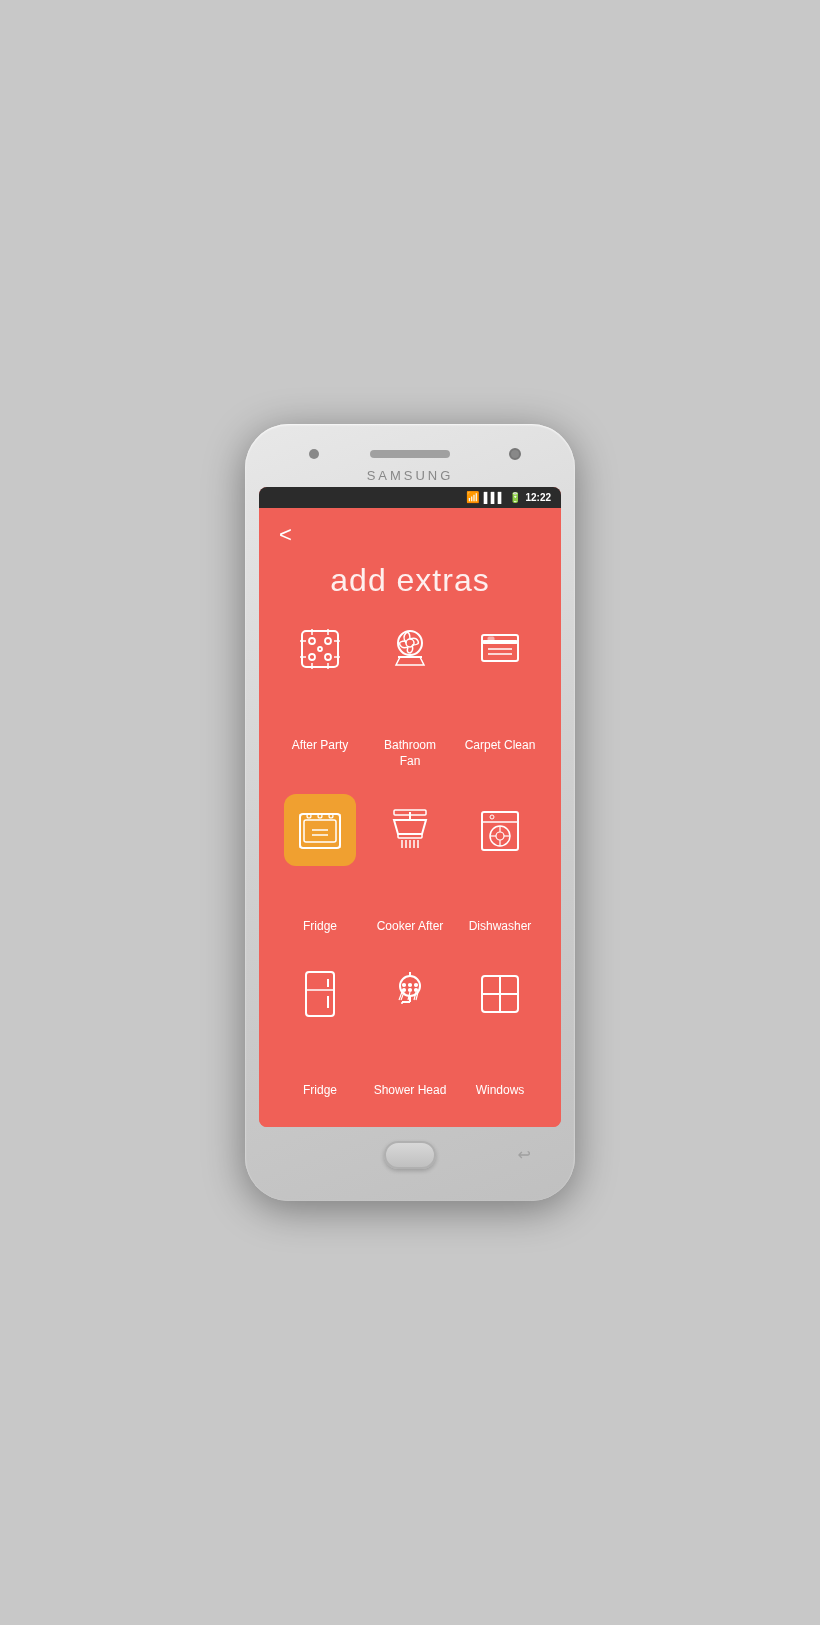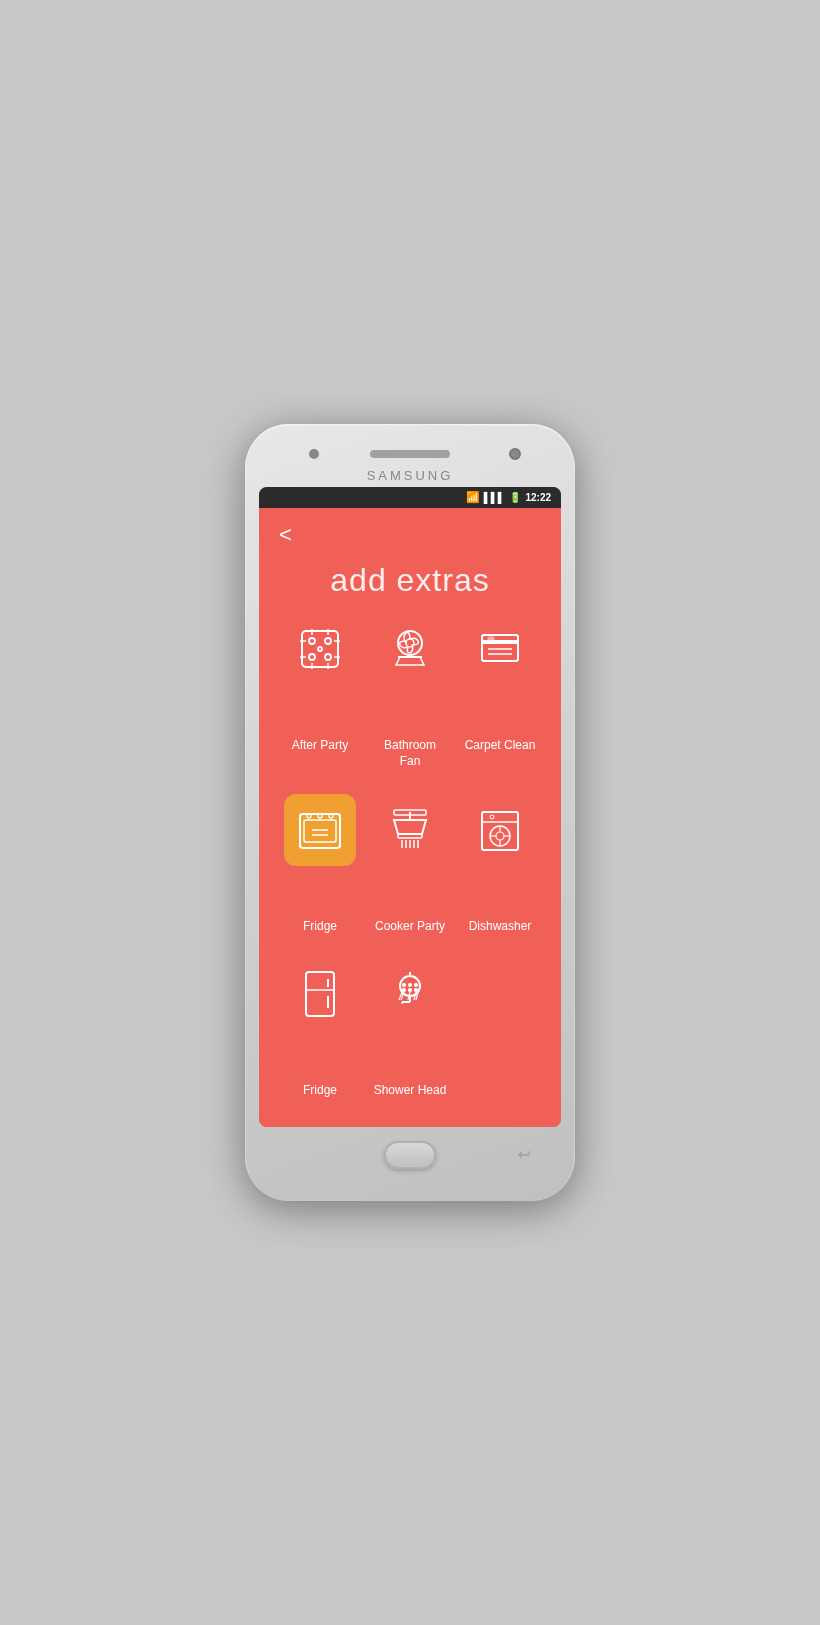--- a/index.html
+++ b/index.html
@@ -312,21 +312,21 @@
               <rect x="14" y="30" width="24" height="4" rx="1" stroke="white" stroke-width="1.5" fill="none"></rect>
               <line x1="26" y1="8" x2="26" y2="16" stroke="white" stroke-width="2"></line>
               <rect x="10" y="6" width="32" height="5" rx="1" stroke="white" stroke-width="1.5" fill="none"></rect>
               <line x1="18" y1="36" x2="18" y2="44" stroke="white" stroke-width="1.5"></line>
               <line x1="22" y1="36" x2="22" y2="44" stroke="white" stroke-width="1.5"></line>
               <line x1="26" y1="36" x2="26" y2="44" stroke="white" stroke-width="1.5"></line>
               <line x1="30" y1="36" x2="30" y2="44" stroke="white" stroke-width="1.5"></line>
               <line x1="34" y1="36" x2="34" y2="44" stroke="white" stroke-width="1.5"></line>
             </svg>
           </div>
-          <span class="item-label">Cooker Party</span>
+          <span class="item-label">Cooker After</span>
         </div>
 
         <div class="item-cell">
           <div class="item-icon-wrap">
             <svg viewBox="0 0 52 52">
               <rect x="8" y="8" width="36" height="38" rx="2" stroke="white" stroke-width="2" fill="none"></rect>
               <line x1="8" y1="18" x2="44" y2="18" stroke="white" stroke-width="1.5"></line>
               <circle cx="26" cy="32" r="10" stroke="white" stroke-width="1.5" fill="none"></circle>
               <circle cx="26" cy="32" r="4" stroke="white" stroke-width="1.2" fill="none"></circle>
               <line x1="26" y1="22" x2="26" y2="28" stroke="white" stroke-width="1.2"></line>
@@ -369,20 +369,30 @@
               <line x1="20" y1="24" x2="17" y2="32" stroke="white" stroke-width="1.2"></line>
               <line x1="26" y1="24" x2="24" y2="32" stroke="white" stroke-width="1.2"></line>
               <line x1="32" y1="24" x2="30" y2="32" stroke="white" stroke-width="1.2"></line>
               <line x1="18" y1="24" x2="15" y2="32" stroke="white" stroke-width="1.2"></line>
               <line x1="34" y1="24" x2="32" y2="32" stroke="white" stroke-width="1.2"></line>
             </svg>
           </div>
           <span class="item-label">Shower Head</span>
         </div>
 
+        <div class="item-cell">
+          <div class="item-icon-wrap">
+            <svg viewBox="0 0 52 52">
+              <rect x="8" y="8" width="36" height="36" rx="3" stroke="white" stroke-width="2" fill="none"></rect>
+              <line x1="26" y1="8" x2="26" y2="44" stroke="white" stroke-width="2"></line>
+              <line x1="8" y1="26" x2="44" y2="26" stroke="white" stroke-width="2"></line>
+            </svg>
+          </div>
+          <span class="item-label">Windows</span>
+        </div>
 
       </div>
     </div>
   </div>
 
   <div class="phone-bottom">
     <div class="home-button"></div>
     <span class="back-nav">↩</span>
   </div>
 </div>

